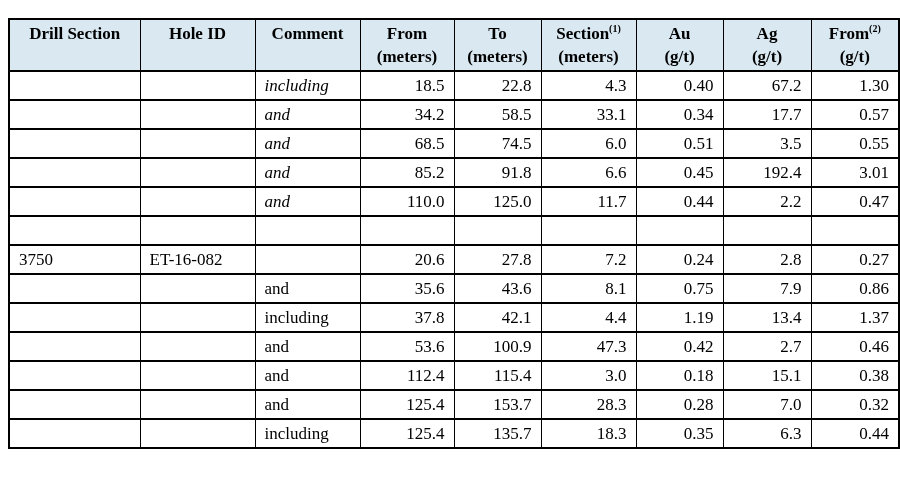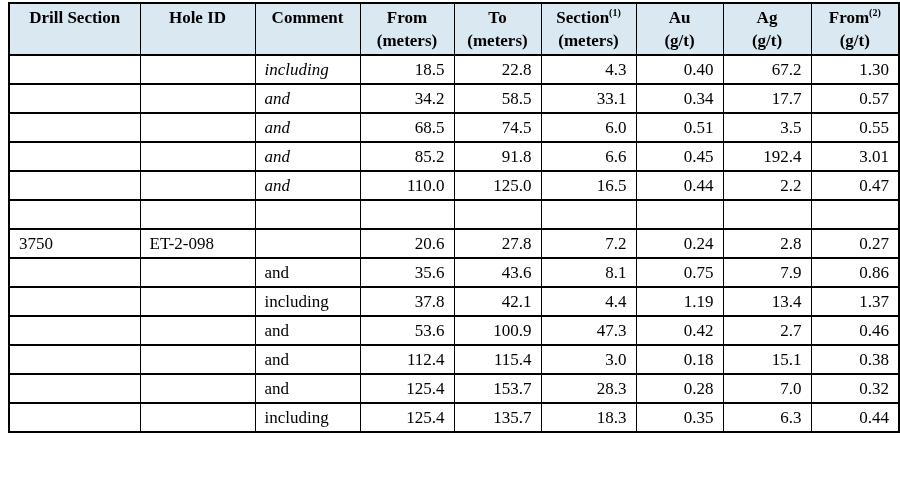--- a/index.html
+++ b/index.html
@@ -8,21 +8,21 @@
     background: #ffffff;
     width: 900px;
     height: 478px;
     font-family: "Liberation Serif", serif;
     color: #000000;
     overflow: hidden;
   }
   .table-wrap {
     position: absolute;
     left: 8px;
-    top: 2px;
+    top: 18px;
     border-radius: 10px;
   }
   table.drill-table {
     border-collapse: collapse;
     table-layout: fixed;
     width: 890px;
     border: 2px solid #000000;
   }
   table.drill-table th,
   table.drill-table td {
@@ -164,41 +164,41 @@
     <td class="cell-num">192.4</td>
     <td class="cell-num">3.01</td>
   </tr>
 
   <tr>
     <td class="cell-text"></td>
     <td class="cell-text"></td>
     <td class="cell-text italic">and</td>
     <td class="cell-num">110.0</td>
     <td class="cell-num">125.0</td>
-    <td class="cell-num">16.5</td>
+    <td class="cell-num">11.7</td>
     <td class="cell-num">0.44</td>
     <td class="cell-num">2.2</td>
     <td class="cell-num">0.47</td>
   </tr>
 
   <tr>
     <td class="cell-text"></td>
     <td class="cell-text"></td>
     <td class="cell-text"></td>
     <td class="cell-num"></td>
     <td class="cell-num"></td>
     <td class="cell-num"></td>
     <td class="cell-num"></td>
     <td class="cell-num"></td>
     <td class="cell-num"></td>
   </tr>
 
   <tr>
     <td class="cell-text">3750</td>
-    <td class="cell-text">ET-2-098</td>
+    <td class="cell-text">ET-16-082</td>
     <td class="cell-text"></td>
     <td class="cell-num">20.6</td>
     <td class="cell-num">27.8</td>
     <td class="cell-num">7.2</td>
     <td class="cell-num">0.24</td>
     <td class="cell-num">2.8</td>
     <td class="cell-num">0.27</td>
   </tr>
 
   <tr>

